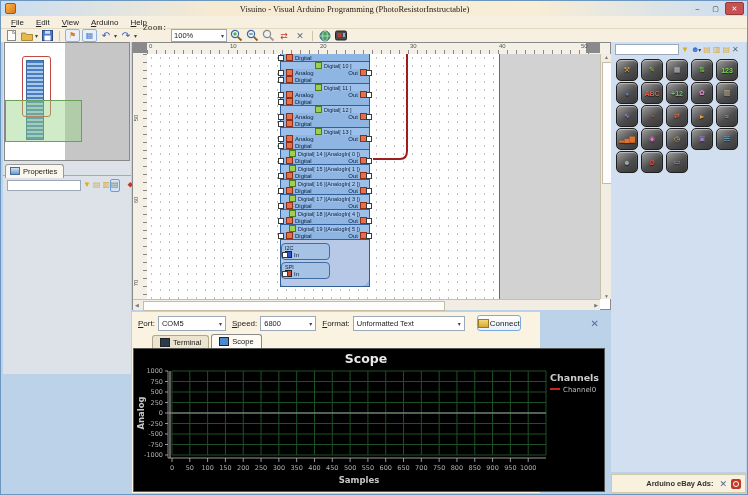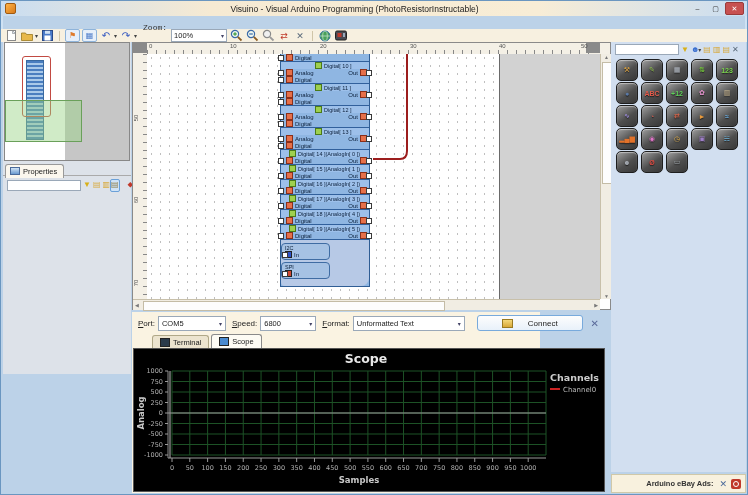--- a/index.html
+++ b/index.html
@@ -4,21 +4,21 @@
 <style>
   html,body{margin:0;padding:0;background:#e9e9e9;font-family:"Liberation Sans","DejaVu Sans",sans-serif;}
   .app{position:relative;width:746px;height:493px;border:1px solid #6a96c0;background:#bcd2e8;overflow:hidden;
        box-shadow:inset 0 0 0 2px #cfe2f4;}
   
   .titlebar{position:absolute;left:0;top:0;right:0;height:15px;
     background:linear-gradient(90deg,#c9ddf1 0%,#f6ead3 28%,#f8edd6 72%,#c9ddf1 100%);
     display:flex;align-items:center;font-size:8.5px;color:#1b1b1b;}
   .appicon{width:9px;height:9px;margin:0 4px 0 4px;border-radius:2px;
     background:linear-gradient(135deg,#ffb347,#d87a1a);border:1px solid #a05a10;}
-  .title{flex:1;text-align:center;white-space:nowrap;overflow:hidden;}
+  .title{flex:1;text-align:center;white-space:nowrap;overflow:hidden;font-family:Liberation Serif, serif;}
   .winbtns{display:flex;align-items:center;margin-right:3px;gap:1px;}
   .wb{width:17px;height:11px;font-size:7px;line-height:11px;text-align:center;color:#333;cursor:default;}
   .wb.close{background:#c75050;color:#fff;border-radius:2px;border:1px solid #9a3a3a;}
   
   .menubar{position:absolute;left:0;top:15px;right:0;height:12px;background:#f7f0e0;border-bottom:1px solid #e2d8bf;
     display:flex;align-items:center;padding-left:4px;font-size:8px;color:#222;}
   .menu-item{display:inline-block;padding:0 6px;}
   .menu-item::first-letter{text-decoration:underline;}
   .toolbar{position:absolute;left:0;top:28px;right:0;height:13px;background:#f7f0e0;border-bottom:1px solid #d8cfb5;
     display:flex;align-items:center;padding-left:3px;font-size:8px;color:#333;gap:2px;}
@@ -93,21 +93,21 @@
     display:flex;align-items:center;justify-content:space-between;font-size:5px;color:#777;padding:0 2px;box-sizing:border-box;}
   .hsb .thumb{position:absolute;left:10px;top:1px;width:300px;height:8px;background:#fdfdfd;border:1px solid #c4bca6;}
   
   .bottom-panel{position:absolute;left:131px;top:270px;width:408px;height:181px;background:#faf3e2;}
   .conn-row{position:absolute;left:0;top:0;width:477px;height:22px;display:flex;align-items:center;font-size:8px;color:#222;}
   .clabel{display:inline-block;margin-left:6px;margin-right:3px;}
   .clabel::first-letter{text-decoration:underline;}
   .combo{display:inline-flex;align-items:center;justify-content:space-between;height:13px;background:#fff;
     border:1px solid #9aa8b8;font-size:7.5px;padding:0 3px;color:#222;}
   .combo .arr{font-size:6px;color:#446;margin-left:4px;}
-  .connect-btn{display:inline-flex;align-items:center;gap:15px;margin-left:12px;height:16px;padding:0 24px;
+  .connect-btn{display:inline-flex;align-items:center;gap:1px;margin-left:12px;height:16px;padding:0 0;
     font-size:8px;color:#222;background:linear-gradient(#fdfdfd,#e8f1fa);border:1px solid #78aadc;border-radius:3px;
     font-family:inherit;}
   .cicon{width:9px;height:7px;background:linear-gradient(#f4d87a,#d8a838);border:1px solid #9a7a20;}
   .conn-x{margin-left:auto;margin-right:10px;font-size:10px;color:#5a6a9a;font-weight:bold;}
   .tabstrip{position:absolute;left:0;top:22px;width:477px;height:14px;display:flex;align-items:flex-end;padding-left:20px;box-sizing:border-box;}
   .tab{display:inline-flex;align-items:center;gap:3px;height:12px;padding:0 7px;font-size:7.5px;color:#222;
     background:#ece4cf;border:1px solid #b0a888;border-bottom:none;border-radius:3px 3px 0 0;margin-right:2px;}
   .tab.active{background:#fdfbf4;height:13px;border-color:#8a8a8a;}
   .tabicon{width:8px;height:7px;border:1px solid #222;}
   .tabicon.term{background:#2a3a4a;}
@@ -137,20 +137,27 @@
   <div class="titlebar">
     <span class="appicon"></span>
     <span class="title">Visuino - Visual Arduino Programming (PhotoResistorInstructable)</span>
     <span class="winbtns">
       <span class="wb">–</span>
       <span class="wb">▢</span>
       <span class="wb close">✕</span>
     </span>
   </div>
 
+  <div class="menubar" id="menubar">
+      <span class="menu-item">File</span>
+      <span class="menu-item">Edit</span>
+      <span class="menu-item">View</span>
+      <span class="menu-item">Arduino</span>
+      <span class="menu-item">Help</span>
+    </div>
 
   <div class="toolbar">
     <span class="tbtn">
       <svg width="11" height="11" viewBox="0 0 11 11">
           <rect x="1.5" y="0.5" width="8" height="10" fill="#fff" stroke="#888"></rect>
           <path d="M6.5 0.5 L9.5 3.5 L6.5 3.5 Z" fill="#d8e4f0" stroke="#888" stroke-width="0.6"></path>
         </svg>
     </span>
     <span class="tbtn">
       <svg width="12" height="10" viewBox="0 0 12 10">

